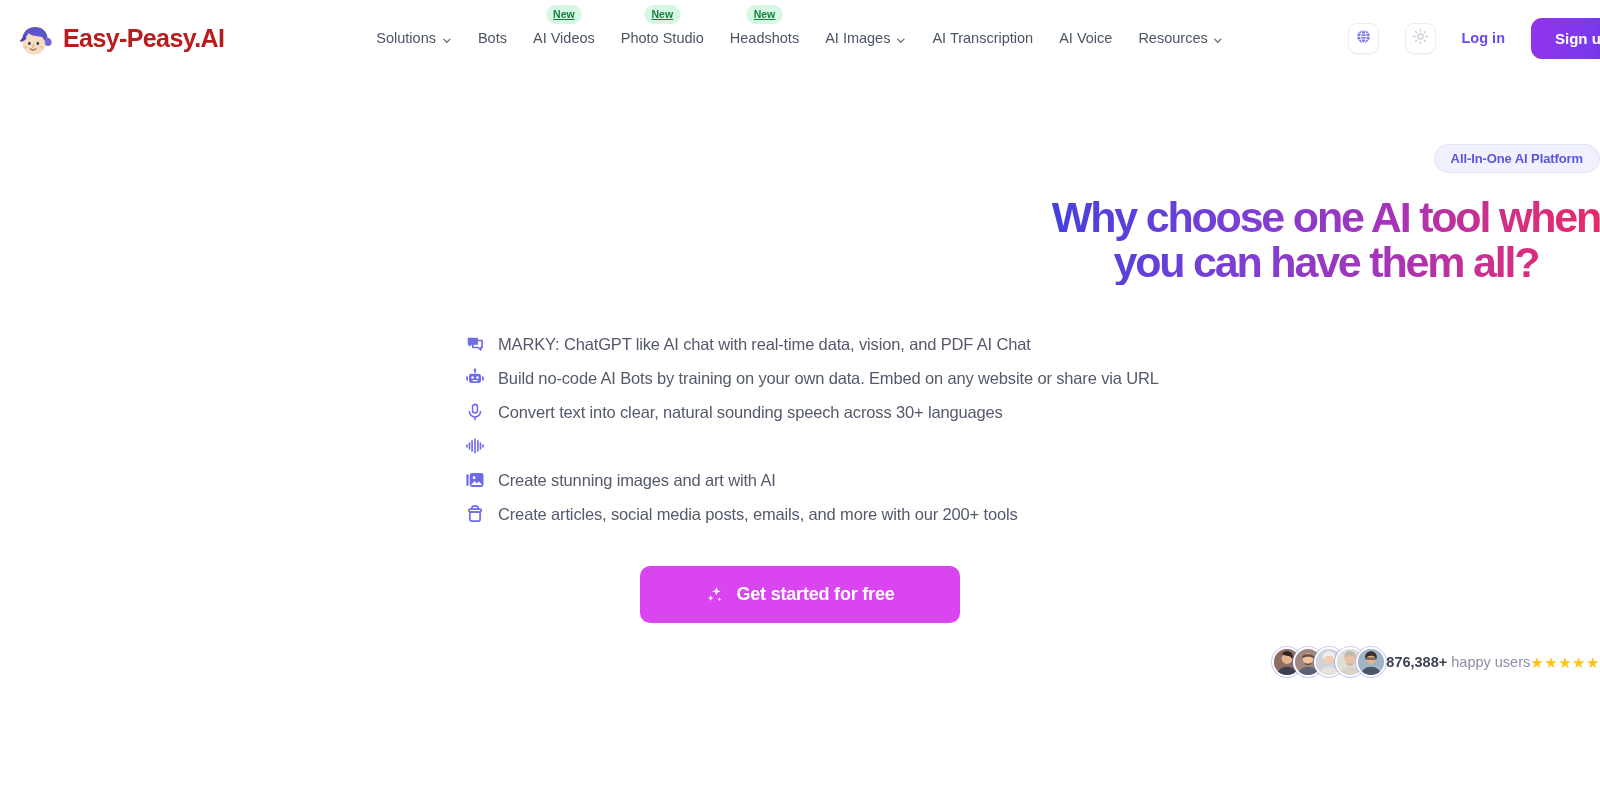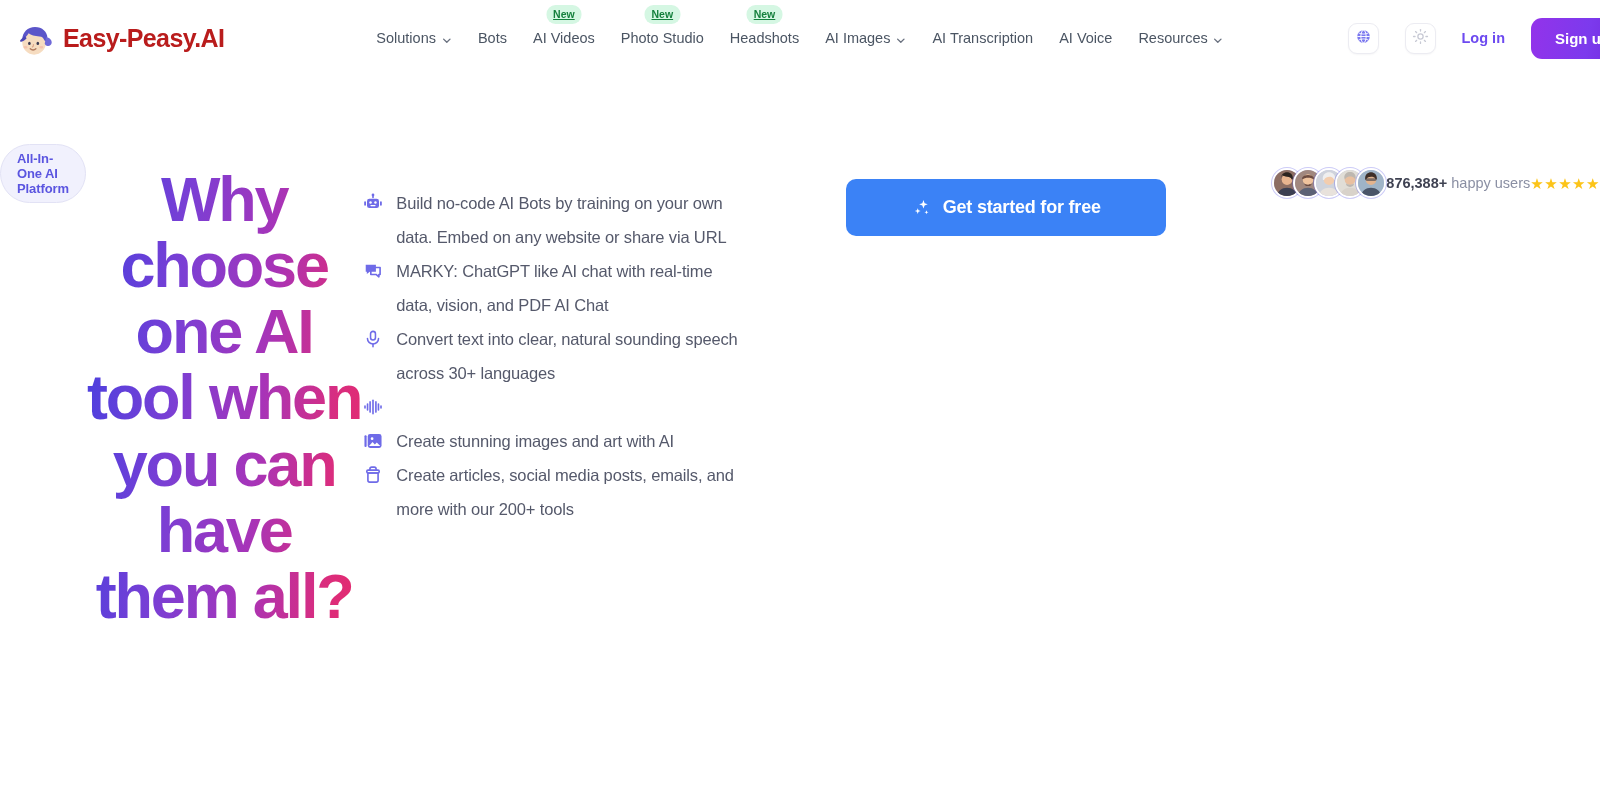--- a/index.html
+++ b/index.html
@@ -141,40 +141,40 @@
     cursor: pointer;
     white-space: nowrap;
     margin-right: -34px;
     font-family: inherit;
   }
 
   
   .hero {
     padding-top: 68px;
     display: flex;
-    flex-direction: row;
-    align-items: flex-start;
+    flex-direction: column;
+    align-items: flex-end;
   }
 
   .pill {
     display: inline-block;
     background: #f1f1fd;
     border: 1px solid #e2e2f5;
     color: #5b55e0;
     font-size: 13px;
     font-weight: 700;
     padding: 6px 16px;
     border-radius: 999px;
     letter-spacing: -0.1px;
   }
 
   .headline {
     margin-top: 22px;
     text-align: center;
-    font-size: 63px;
+    font-size: 43px;
     line-height: 1.05;
     font-weight: 800;
     letter-spacing: -2.2px;
     max-width: 1200px;
     background: linear-gradient(95deg, #4540e0 0%, #7b3fd4 34%, #a734b8 62%, #d92d7f 86%, #e62a6b 100%);
     -webkit-background-clip: text;
     background-clip: text;
     color: transparent;
     -webkit-text-fill-color: transparent;
   }
@@ -214,21 +214,21 @@
     display: flex;
     justify-content: center;
     width: 100%;
   }
 
   .cta-btn {
     display: inline-flex;
     align-items: center;
     justify-content: center;
     gap: 11px;
-    background: #3b82f6;
+    background: #d946ef;
     color: #ffffff;
     font-size: 18px;
     font-weight: 700;
     border: none;
     border-radius: 10px;
     width: 320px;
     height: 57px;
     cursor: pointer;
     font-family: inherit;
     letter-spacing: -0.2px;
@@ -399,42 +399,42 @@
 
   <h1 class="headline">
     <span>Why choose one AI tool when</span><br>
     <span>you can have them all?</span>
   </h1>
 
   <ul class="features" style="list-style:none;">
 
     <li class="feature">
       <span class="f-icon">
+        <svg viewBox="0 0 22 22" width="20" height="20" fill="none" stroke="currentColor" stroke-width="1.8" stroke-linejoin="round">
+          <path d="M3 4.2h11.2v7.6H7.4L4.2 14.4v-2.6H3z" fill="currentColor" stroke="none"></path>
+          <path d="M8.6 7.2h10.2v7.6h-1.3v2.6l-3.2-2.6H8.6z" fill="none"></path>
+        </svg>
+      </span>
+      <span class="f-text">MARKY: ChatGPT like AI chat with real-time data, vision, and PDF AI Chat</span>
+    </li>
+
+    <li class="feature">
+      <span class="f-icon">
         <svg viewBox="0 0 22 22" width="20" height="20">
           <rect x="4.4" y="6.4" width="13.2" height="10.2" rx="2.6" fill="currentColor"></rect>
           <rect x="10.1" y="2.4" width="1.8" height="3.4" rx=".9" fill="currentColor"></rect>
           <circle cx="11" cy="2.1" r="1.5" fill="currentColor"></circle>
           <circle cx="8.3" cy="10.4" r="1.35" fill="#ffffff"></circle>
           <circle cx="13.7" cy="10.4" r="1.35" fill="#ffffff"></circle>
           <rect x="8.1" y="13.1" width="5.8" height="1.5" rx=".75" fill="#ffffff"></rect>
           <rect x="1.3" y="9" width="2" height="5" rx="1" fill="currentColor"></rect>
           <rect x="18.7" y="9" width="2" height="5" rx="1" fill="currentColor"></rect>
         </svg>
       </span>
       <span class="f-text">Build no-code AI Bots by training on your own data. Embed on any website or share via URL</span>
-    </li>
-
-    <li class="feature">
-      <span class="f-icon">
-        <svg viewBox="0 0 22 22" width="20" height="20" fill="none" stroke="currentColor" stroke-width="1.8" stroke-linejoin="round">
-          <path d="M3 4.2h11.2v7.6H7.4L4.2 14.4v-2.6H3z" fill="currentColor" stroke="none"></path>
-          <path d="M8.6 7.2h10.2v7.6h-1.3v2.6l-3.2-2.6H8.6z" fill="none"></path>
-        </svg>
-      </span>
-      <span class="f-text">MARKY: ChatGPT like AI chat with real-time data, vision, and PDF AI Chat</span>
     </li>
 
     <li class="feature">
       <span class="f-icon">
         <svg viewBox="0 0 22 22" width="20" height="20" fill="none" stroke="currentColor" stroke-width="1.7" stroke-linecap="round">
           <rect x="8.3" y="2.6" width="5.4" height="9.4" rx="2.7"></rect>
           <path d="M4.9 10.4c0 3.4 2.7 6 6.1 6s6.1-2.6 6.1-6"></path>
           <line x1="11" y1="16.4" x2="11" y2="19.6"></line>
         </svg>
       </span>

